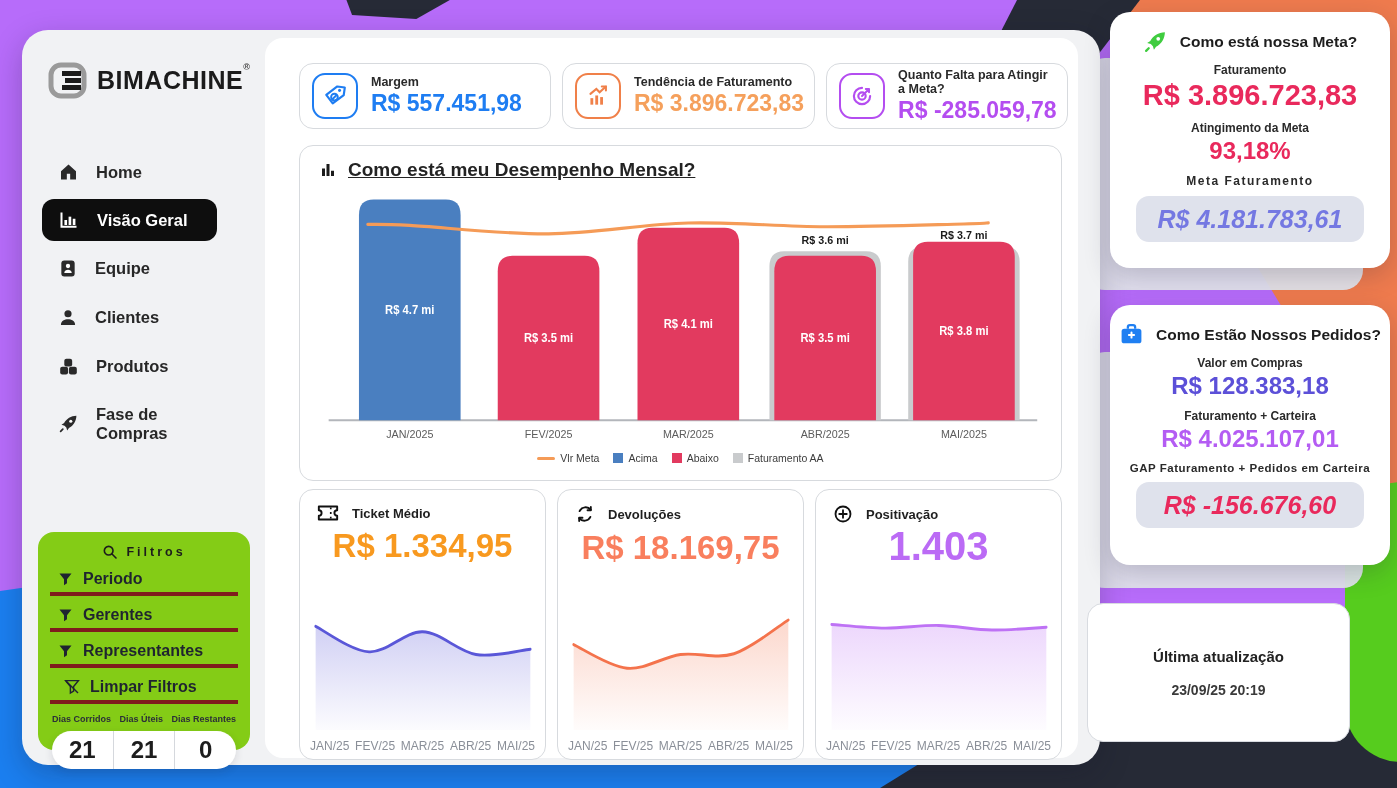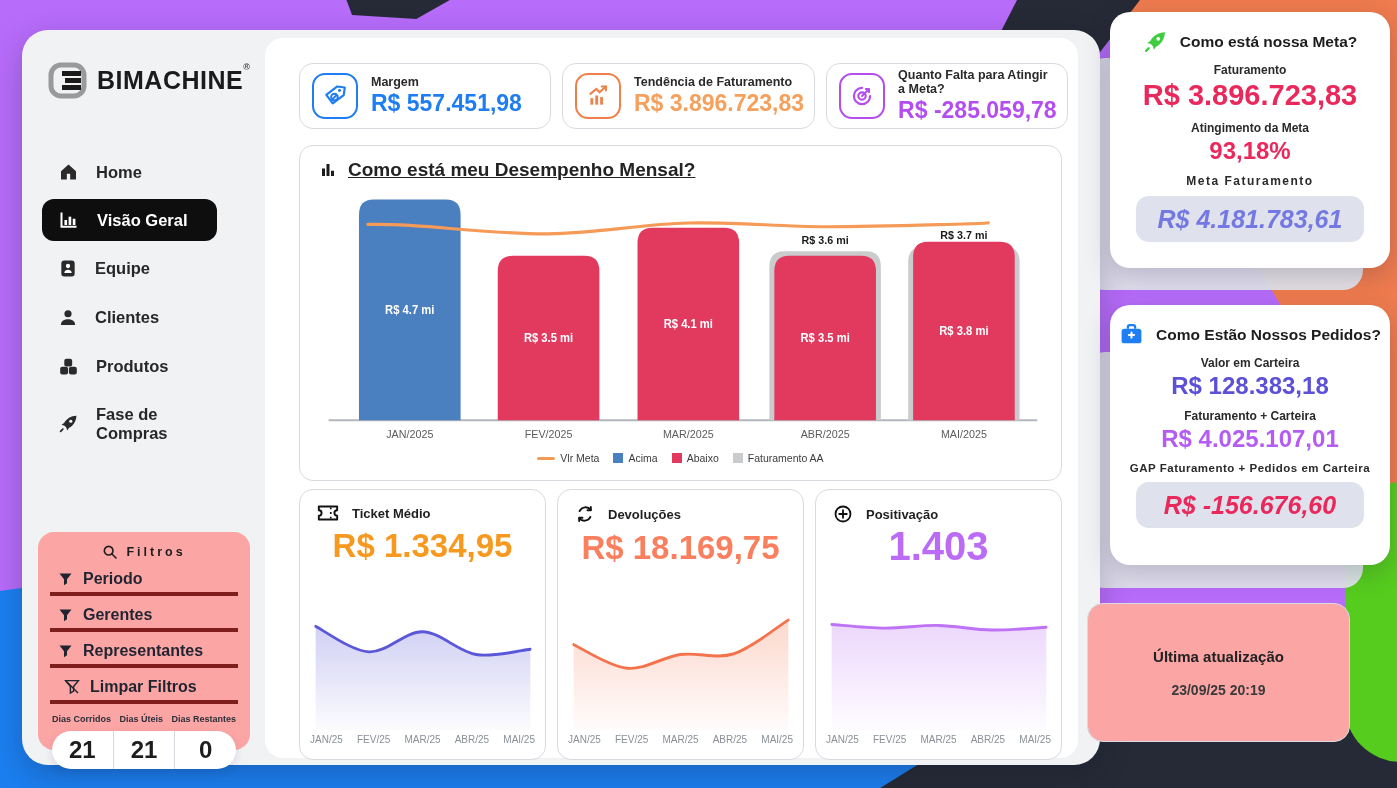--- a/index.html
+++ b/index.html
@@ -41,21 +41,21 @@
   .logo-reg { font-size:9px; font-weight:bold; color:#444; vertical-align:top; }
   .nav { margin-top:52px; }
   .nav-item { display:flex; align-items:center; gap:17px; padding:11px 0 11px 36px;
               font-size:16.5px; font-weight:bold; color:#272727; margin-bottom:6px; cursor:pointer; }
   .nav-item svg { flex:0 0 auto; }
   .nav-item.active { background:#0e0e0e; color:#fff; border-radius:12px;
               margin:0 48px 6px 20px; padding:11px 0 11px 16px; }
   .nav-label { line-height:1.15; max-width:118px; }
   
   .filters { position:absolute; left:16px; top:502px; width:212px; height:218px;
-             background:#fca5a5; border-radius:16px; padding:12px 12px 0; }
+             background:#84cc16; border-radius:16px; padding:12px 12px 0; }
   .filters-title { display:flex; align-items:center; justify-content:center; gap:8px;
              font-size:12.5px; font-weight:bold; color:#1c1c1c; letter-spacing:3px; }
   .filter-row { display:flex; align-items:center; gap:10px; padding:7px 2px 4px 8px;
              border-bottom:4px solid #7f1d1d; font-size:16px; font-weight:bold; color:#1f2430;
              margin-top:3px; cursor:pointer; }
   .filter-row.clear { justify-content:flex-start; padding-left:14px; }
   .days-labels { display:flex; justify-content:space-between; margin:10px 2px 0;
              font-size:9px; font-weight:bold; color:#2b2f38; }
   .days-pill { display:flex; align-items:stretch; background:#fff; border-radius:19px;
              margin:7px 2px 0; height:38px; box-shadow:0 3px 8px rgba(30,30,50,.12); overflow:hidden; }
@@ -89,43 +89,43 @@
   .legend .ln { display:inline-block; width:18px; height:3px; margin-right:5px; vertical-align:2px; border-radius:2px; }
 
   .mini-row { display:flex; gap:11px; margin-top:8px;border-radius:24px; }
   .mini-card { flex:1; height:271px; position:relative; overflow:hidden; }
   .mini-head { display:flex; align-items:center; gap:13px; padding:14px 0 0 17px;
                font-size:13px; font-weight:bold; color:#1f1f1f; }
   .mini-value { text-align:center; font-size:33px; font-weight:bold; margin-top:5px; white-space:nowrap; }
   .v-ticket { color:#f8991f; } .v-dev { color:#f97f5e; } .v-pos { color:#bb6bf5; font-size:40px; margin-top:0; }
   .spark { position:absolute; left:8px; right:8px; bottom:22px; height:138px; }
   .spark svg { width:100%; height:100%; display:block; }
-  .mini-labels { position:absolute; left:10px; right:10px; bottom:14px;
+  .mini-labels { position:absolute; left:10px; right:10px; bottom:6px;
                  display:flex; justify-content:space-between;
-                 font-size:10px; color:#8a8f98; }
+                 font-size:12px; color:#8a8f98; }
 
   
   .rcard { position:absolute; background:#fff; border-radius:20px;
            box-shadow:0 8px 26px rgba(35,35,60,.22); text-align:center; }
   .rcard-a { left:1110px; top:12px;  width:280px; height:256px; padding-top:17px; }
   .rcard-b { left:1110px; top:305px; width:280px; height:260px; padding-top:17px; }
   .rcard-head { display:flex; align-items:center; justify-content:center; gap:12px;
                 font-size:15.5px; font-weight:bold; color:#1d1d1d; }
   .r-label { font-size:12px; font-weight:bold; color:#2a2a2a; margin-top:9px; }
   .r-label.sp { letter-spacing:1.5px; }
   .r-label.sp2 { letter-spacing:.5px; font-size:11.5px; }
   .r-big { font-size:29px; font-weight:bold; margin-top:2px; white-space:nowrap; }
   .r-med { font-size:24px; font-weight:bold; margin-top:2px; white-space:nowrap; }
   .c-crimson { color:#e9295c; } .c-indigo { color:#5c50d8; }
   .c-periwinkle { color:#7478e2; } .c-violet { color:#b45cf3; }
   .r-pill { margin:8px 26px 0; background:#dfe2ec; border-radius:13px; height:46px;
             display:flex; align-items:center; justify-content:center;
             font-size:25px; font-weight:bold;font-style:italic; }
   .rcard-c { left:1087px; top:603px; width:263px; height:139px; border-radius:16px;
-             border:1.5px solid #d8dbe0; box-shadow:none; background:#fca5a5;
+             border:1.5px solid #d8dbe0; box-shadow:none; background:#ffffff;
              display:flex; flex-direction:column; align-items:center; justify-content:center; gap:17px; }
   .upd-title { font-size:15px; font-weight:bold; color:#222; }
   .upd-time  { font-size:14px; font-weight:bold; color:#3a3a3a; }
 </style>
 </head>
 <body>
 
 <div class="stage">
 
   <div class="bg bg-orange"></div>
@@ -447,21 +447,21 @@
 
   <div class="rcard rcard-b">
     <div class="rcard-head">
       <svg width="25" height="25" viewBox="0 0 24 24">
           <rect x="2.5" y="6.5" width="19" height="14" rx="2.6" fill="#1f7ff2"></rect>
           <path d="M8.5 6.5 V5 a2 2 0 0 1 2-2 h3 a2 2 0 0 1 2 2 v1.5" fill="none" stroke="#1f7ff2" stroke-width="2.2"></path>
           <path d="M12 10 v5 M9.5 12.5 h5" stroke="#fff" stroke-width="1.9" stroke-linecap="round"></path>
         </svg>
       <span>Como Estão Nossos Pedidos?</span>
     </div>
-    <div class="r-label">Valor em Carteira</div>
+    <div class="r-label">Valor em Compras</div>
     <div class="r-med c-indigo">R$ 128.383,18</div>
     <div class="r-label">Faturamento + Carteira</div>
     <div class="r-med c-violet">R$ 4.025.107,01</div>
     <div class="r-label sp2">GAP Faturamento + Pedidos em Carteira</div>
     <div class="r-pill c-crimson">R$ -156.676,60</div>
   </div>
 
   <div class="rcard rcard-c">
     <div class="upd-title">Última atualização</div>
     <div class="upd-time">23/09/25 20:19</div>

